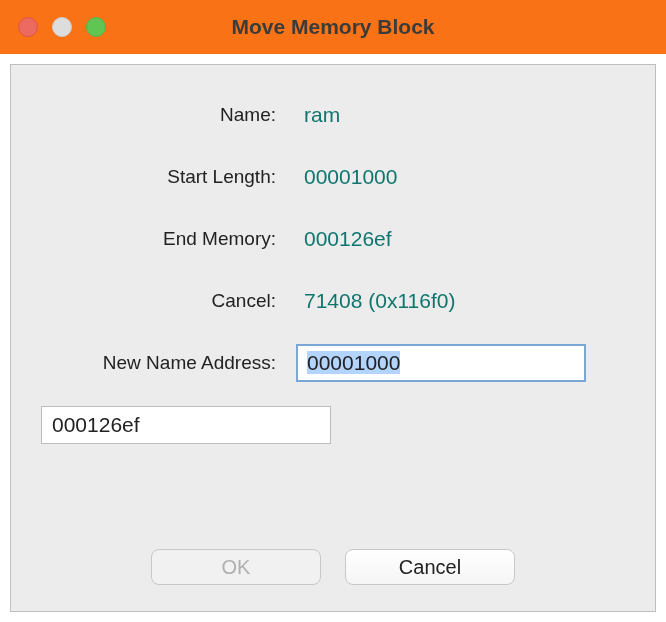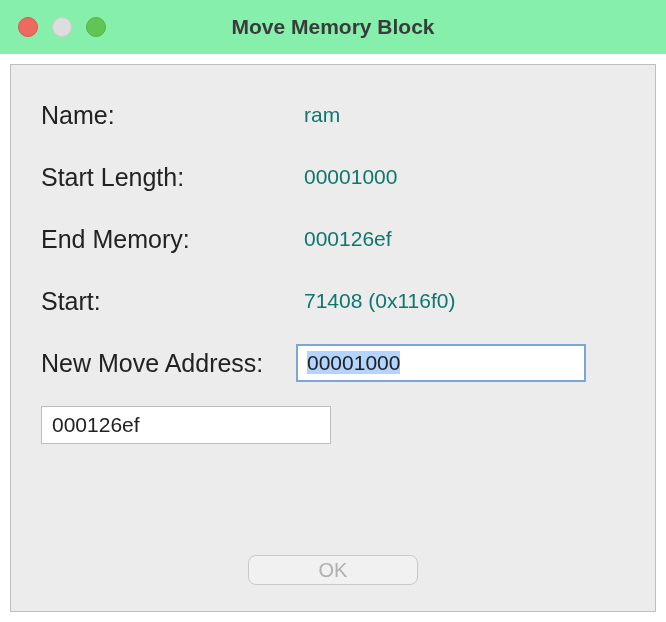--- a/index.html
+++ b/index.html
@@ -19,21 +19,21 @@
       height: 100%;
       display: flex;
       flex-direction: column;
     }
     .titlebar {
       height: 54px;
       display: flex;
       align-items: center;
       padding: 0 18px;
       position: relative;
-      background: #86efac;
+      background: #f97316;
     }
     .traffic-lights {
       display: flex;
       gap: 14px;
       align-items: center;
     }
     .traffic-light {
       width: 20px;
       height: 20px;
       border-radius: 50%;
@@ -78,22 +78,22 @@
       flex: 1;
     }
     .form-row {
       display: flex;
       align-items: center;
       margin-bottom: 22px;
       min-height: 40px;
     }
     .form-label {
       width: 255px;
-      text-align: left;
-      font-size: 25px;
+      text-align: right;
+      font-size: 19px;
       color: #222;
       padding-right: 20px;
     }
     .form-value {
       font-size: 21px;
       color: #0f766e;
       padding-left: 8px;
     }
     .form-input {
       font-size: 21px;
@@ -116,21 +116,21 @@
       background: #b3d4fc;
     }
     .button-bar {
       display: flex;
       justify-content: center;
       gap: 24px;
       padding: 16px 0 6px 0;
     }
     .btn {
       width: 170px;
-      height: 30px;
+      height: 36px;
       border-radius: 8px;
       font-size: 20px;
       font-family: inherit;
       cursor: pointer;
       border: 1px solid #c8c8c8;
       background: linear-gradient(to bottom, #ffffff, #f5f5f5);
     }
     .btn-disabled {
       color: #b0b0b0;
       background: #f1f1f1;
@@ -166,33 +166,34 @@
           <div class="form-label">Start Length:</div>
           <div class="form-value">00001000</div>
         </div>
 
         <div class="form-row">
           <div class="form-label">End Memory:</div>
           <div class="form-value">000126ef</div>
         </div>
 
         <div class="form-row">
-          <div class="form-label">Start:</div>
+          <div class="form-label">Cancel:</div>
           <div class="form-value">71408  (0x116f0)</div>
         </div>
 
         <div class="form-row">
-          <div class="form-label">New Move Address:</div>
+          <div class="form-label">New Name Address:</div>
           <div class="form-input focused"><span class="selected-text">00001000</span></div>
         </div>
 
         <div class="form-row">
           <input class="form-input" value="000126ef" style="">
         </div>
 
       </div>
 
       <div class="button-bar">
         <button class="btn btn-disabled">OK</button>
+        <button class="btn btn-normal">Cancel</button>
       </div>
     </div>
   </div>
 </div>
 
 </body></html>

